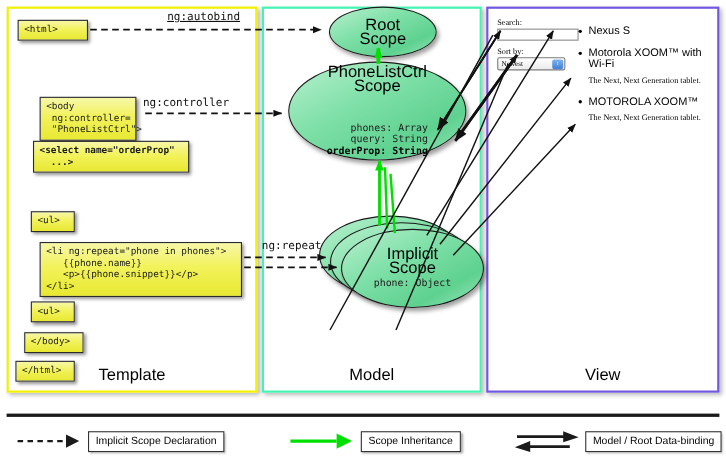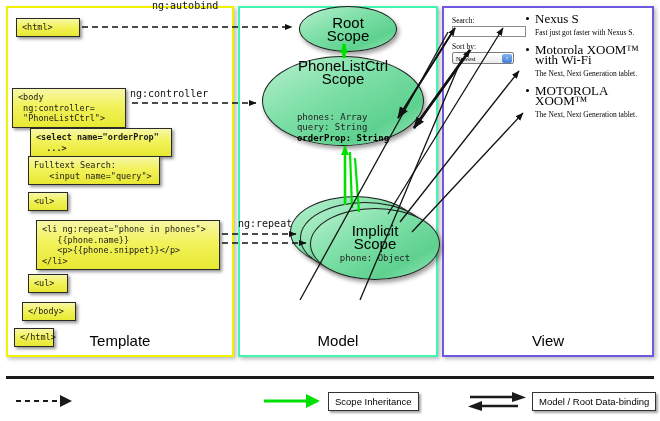--- a/index.html
+++ b/index.html
@@ -85,21 +85,21 @@
     font-size: 15px;
     color: #000;
     text-align: center;
     line-height: 13px;
   }
   .ell-props {
     font-family: "DejaVu Sans Mono", monospace;
     font-size: 9px;
     line-height: 10.5px;
     color: #222;
-    text-align: left;
+    text-align: right;
     margin-top: 3px;
     white-space: pre;
   }
   .ell-props b { font-weight: bold; color: #000; }
 
   .stack-back {
     position: absolute;
     border-radius: 50%;
     border: 1.5px solid #1c1c1c;
     background: linear-gradient(to bottom right, #b9f0cf 0%, #7fe0a8 45%, #63d394 100%);
@@ -153,26 +153,27 @@
     border-radius: 2px;
     background: linear-gradient(to bottom, #7fb4ee 0%, #3f7fd8 100%);
     color: #fff;
     font-size: 5px;
     text-align: center;
     line-height: 9px;
   }
   .phone-list { position: absolute; left: 74px; top: 0px; width: 122px; }
   .phone-item { margin-bottom: 7px; position: relative; }
   .phone-name {
-    font-family: Liberation Serif, serif;
-    font-size: 13px;
+    font-family: Liberation Sans, sans-serif;
+    font-size: 10px;
     color: #000;
     line-height: 10px;
     padding-left: 9px;
     position: relative;
+    margin-top: 10px;
   }
   .phone-name .bullet {
     position: absolute;
     left: 0; top: 3px;
     width: 3px; height: 3px;
     border-radius: 50%;
     background: #000;
   }
   .phone-snippet {
     font-family: "Liberation Serif", serif;
@@ -213,35 +214,33 @@
 </head>
 <body>
 
 <div id="root">
 
   <div class="column col-template"></div>
   <div class="column col-model"></div>
   <div class="column col-view"></div>
 
   <div class="tbox" style="left:16px;  top:18px;  width:64px;">&lt;html&gt;</div>
-  <div class="tbox" style="left:12px;  top:88px;  width:114px;">&lt;body
+  <div class="tbox" style="left:36px;  top:88px;  width:88px;">&lt;body
  ng:controller=
  "PhoneListCtrl"&gt;</div>
   <div class="tbox bold" style="left:30px; top:128px; width:142px;">&lt;select name="orderProp"
   ...&gt;</div>
-  <div class="tbox" style="left:28px;  top:156px; width:132px;">Fulltext Search:
-   &lt;input name="query"&gt;</div>
   <div class="tbox" style="left:28px;  top:192px; width:40px;">&lt;ul&gt;</div>
   <div class="tbox" style="left:36px;  top:220px; width:184px;">&lt;li ng:repeat="phone in phones"&gt;
    {{phone.name}}
    &lt;p&gt;{{phone.snippet}}&lt;/p&gt;
 &lt;/li&gt;</div>
   <div class="tbox" style="left:28px;  top:274px; width:40px;">&lt;ul&gt;</div>
   <div class="tbox" style="left:22px;  top:302px; width:54px;">&lt;/body&gt;</div>
-  <div class="tbox" style="left:14px;  top:328px; width:40px;">&lt;/html&gt;</div>
+  <div class="tbox" style="left:14px;  top:328px; width:54px;">&lt;/html&gt;</div>
 
   <div class="ellipse" style="left:299px; top:6px; width:96px; height:44px;">
     <div class="ell-title">
       <span>Root</span><br>
       <span>Scope</span>
     </div>
   </div>
 
   <div class="ellipse" style="left:262px; top:56px; width:160px; height:88px;gap:24px;">
     <div class="ell-title">
@@ -256,37 +255,36 @@
   <div class="stack-back" style="left:290px; top:196px; width:128px; height:70px;"></div>
   <div class="stack-back" style="left:300px; top:202px; width:128px; height:70px;"></div>
   <div class="ellipse" style="left:310px; top:208px; width:128px; height:70px;">
     <div class="ell-title">
       <span>Implicit</span><br>
       <span>Scope</span>
     </div>
     <div class="ell-props">phone: Object</div>
   </div>
 
-  <div class="edge-label" style="left:152px; top:0;">ng:autobind</div>
+  <div class="edge-label" style="left:152px; top:10px;text-decoration:underline;">ng:autobind</div>
   <div class="edge-label" style="left:130px; top:88px;">ng:controller</div>
   <div class="edge-label" style="left:238px; top:218px;">ng:repeat</div>
 
   <div class="view-inner">
     <div class="v-label" style="position:absolute;left:0;top:2px;">Search:</div>
     <input class="v-input" style="position: absolute; left: 0px; top: 12px;" type="text" value="">
     <div class="v-label" style="position:absolute;left:0;top:28px;">Sort by:</div>
     <div class="v-select" style="position:absolute;left:0;top:38px;">
       <span>Newest</span>
       <span class="knob">↕</span>
     </div>
 
     <div class="phone-list">
       <div class="phone-item">
         <div class="phone-name"><span class="bullet"></span><span>Nexus S</span></div>
-        <div class="phone-snippet">Fast just got faster with Nexus S.</div>
       </div>
       <div class="phone-item">
         <div class="phone-name"><span class="bullet"></span><span>Motorola XOOM™  with Wi-Fi</span></div>
         <div class="phone-snippet">The Next, Next Generation tablet.</div>
       </div>
       <div class="phone-item">
         <div class="phone-name"><span class="bullet"></span><span>MOTOROLA XOOM™</span></div>
         <div class="phone-snippet">The Next, Next Generation tablet.</div>
       </div>
     </div>
@@ -296,20 +294,21 @@
   <div class="col-label lbl-model">Model</div>
   <div class="col-label lbl-view">View</div>
 
   <div class="legend-rule"></div>
 
   <div class="legend-item" style="left:14px; top:390px;">
     <svg class="legend-glyph" viewBox="0 0 62 22">
       <line x1="2" y1="11" x2="46" y2="11" stroke="#1a1a1a" stroke-width="2" stroke-dasharray="5,4"></line>
       <polygon points="46,5 58,11 46,17" fill="#1a1a1a"></polygon>
     </svg>
+    <div class="legend-box">Implicit Scope Declaration</div>
   </div>
 
   <div class="legend-item" style="left:262px; top:390px;">
     <svg class="legend-glyph" viewBox="0 0 62 22">
       <line x1="2" y1="11" x2="44" y2="11" stroke="#00e000" stroke-width="3"></line>
       <polygon points="44,4 58,11 44,18" fill="#00e000"></polygon>
     </svg>
     <div class="legend-box">Scope Inheritance</div>
   </div>
 

